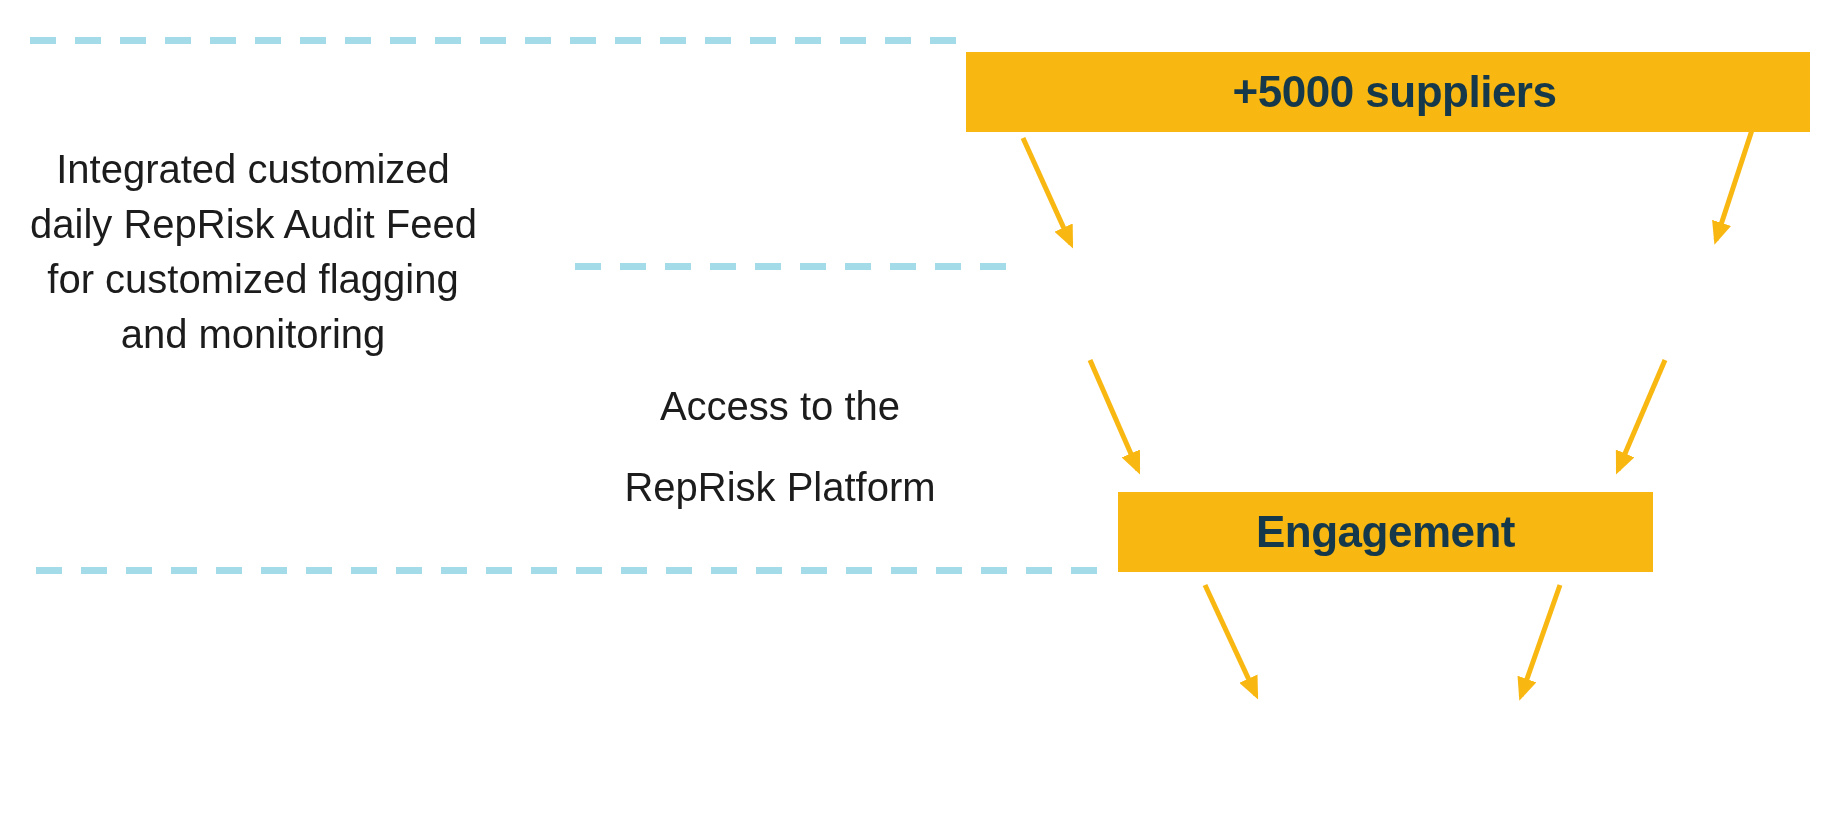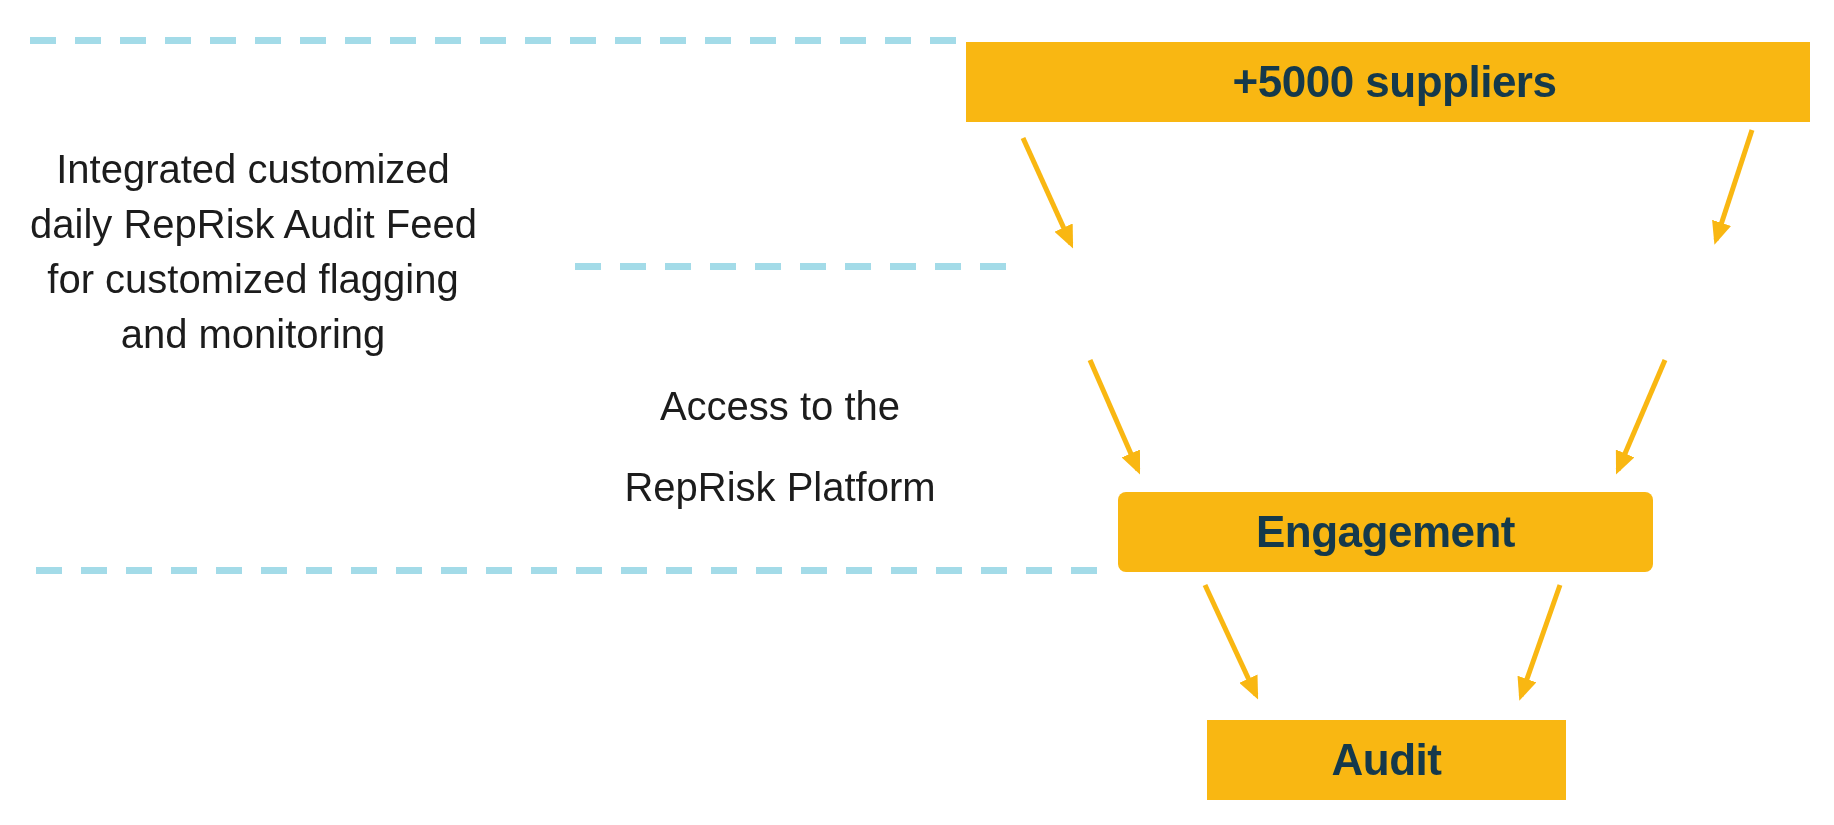--- a/index.html
+++ b/index.html
@@ -35,23 +35,23 @@
     align-items:center;
     justify-content:center;
   }
   .bar .stage-label{
     color:var(--barText,#15394B);
     font-size:44px;
     font-weight:bold;
     letter-spacing:-0.5px;
     white-space:nowrap;
   }
-  .bar1{left:966px;top:42px;width:844px;height:80px;padding-left:13px;}
+  .bar1{left:966px;top:52px;width:844px;height:80px;padding-left:13px;}
   .bar2{left:1030px;top:268px;width:716px;height:79px;}
-  .bar3{left:1118px;top:492px;width:535px;height:80px;border-radius:8px;}
+  .bar3{left:1118px;top:492px;width:535px;height:80px;}
   .bar4{left:1207px;top:720px;width:359px;height:80px;}
   .annotation{
     position:absolute;
     color:var(--annotation,#1C1C1C);
     font-size:40px;
     text-align:center;
     white-space:nowrap;
   }
   .annotation div{line-height:55px;}
   .annotation-left{left:30px;top:142px;width:446px;}
@@ -90,23 +90,20 @@
     <div>Access to the</div>
     <div>RepRisk Platform</div>
   </div>
 
   <div class="bar bar1">
     <span class="stage-label">+5000 suppliers</span>
   </div>
   <div class="bar bar3">
     <span class="stage-label">Engagement</span>
   </div>
-  <div class="bar bar4">
-    <span class="stage-label">Audit</span>
-  </div>
 
   <svg class="arrows" viewBox="0 0 1834 825" xmlns="http://www.w3.org/2000/svg">
     <defs>
       <marker id="ah" markerWidth="4.6" markerHeight="4" refX="3.6" refY="2" orient="auto">
         <path class="arrow-head" d="M0,0 L4.6,2 L0,4 Z"></path>
       </marker>
     </defs>
     <line class="arrow-line" x1="1023" y1="138" x2="1071" y2="244" marker-end="url(#ah)"></line>
     <line class="arrow-line" x1="1752" y1="130" x2="1716" y2="240" marker-end="url(#ah)"></line>
     <line class="arrow-line" x1="1090" y1="360" x2="1138" y2="470" marker-end="url(#ah)"></line>

